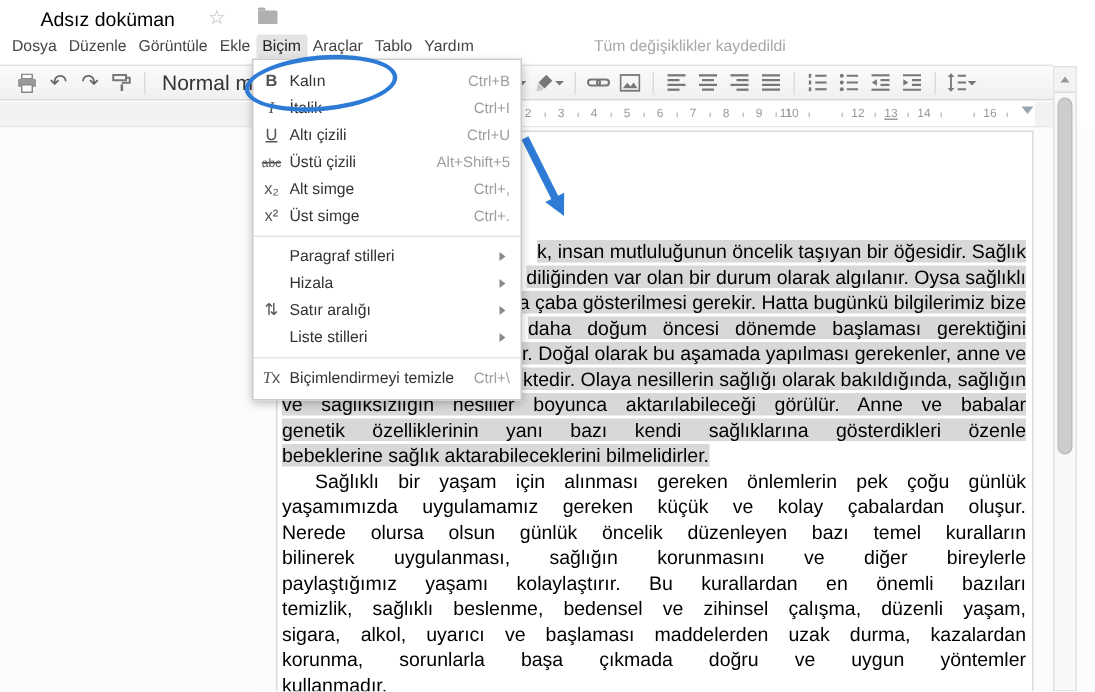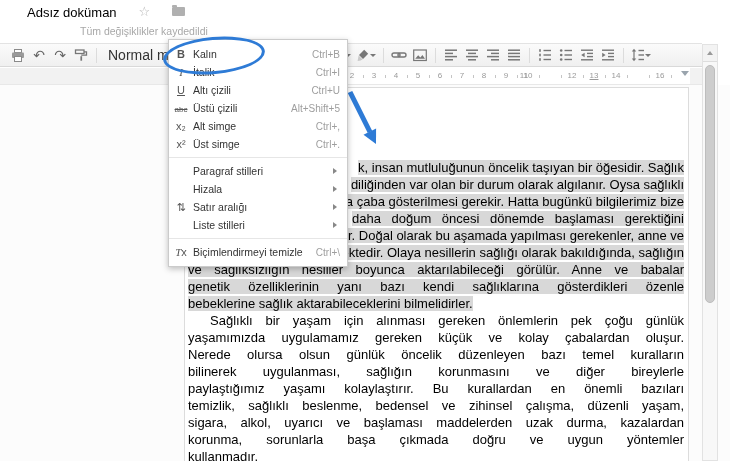--- a/index.html
+++ b/index.html
@@ -82,20 +82,30 @@
 
 <div id="app">
 
   <div class="titlebar">
     <span class="doc-title">Adsız doküman</span>
     <span class="star">☆</span>
     <span class="folder"></span>
   </div>
 
   <div class="menubar">
+    <span style="display:inline-flex;">
+        <span class="mb-item">Dosya</span>
+        <span class="mb-item">Düzenle</span>
+        <span class="mb-item">Görüntüle</span>
+        <span class="mb-item">Ekle</span>
+        <span class="mb-item active">Biçim</span>
+        <span class="mb-item">Araçlar</span>
+        <span class="mb-item">Tablo</span>
+        <span class="mb-item">Yardım</span>
+      </span>
     <span class="save-status">Tüm değişiklikler kaydedildi</span>
   </div>
 
   <div class="toolbar">
     <span class="tbtn">
       <svg width="14" height="13" viewBox="0 0 14 13">
           <rect x="3.5" y="0.5" width="7" height="3" fill="#fff" stroke="#8a8a8a"></rect>
           <rect x="1" y="3.5" width="12" height="5.5" rx="1" fill="#9a9a9a"></rect>
           <rect x="3.5" y="7.5" width="7" height="5" fill="#fff" stroke="#8a8a8a"></rect>
         </svg>

